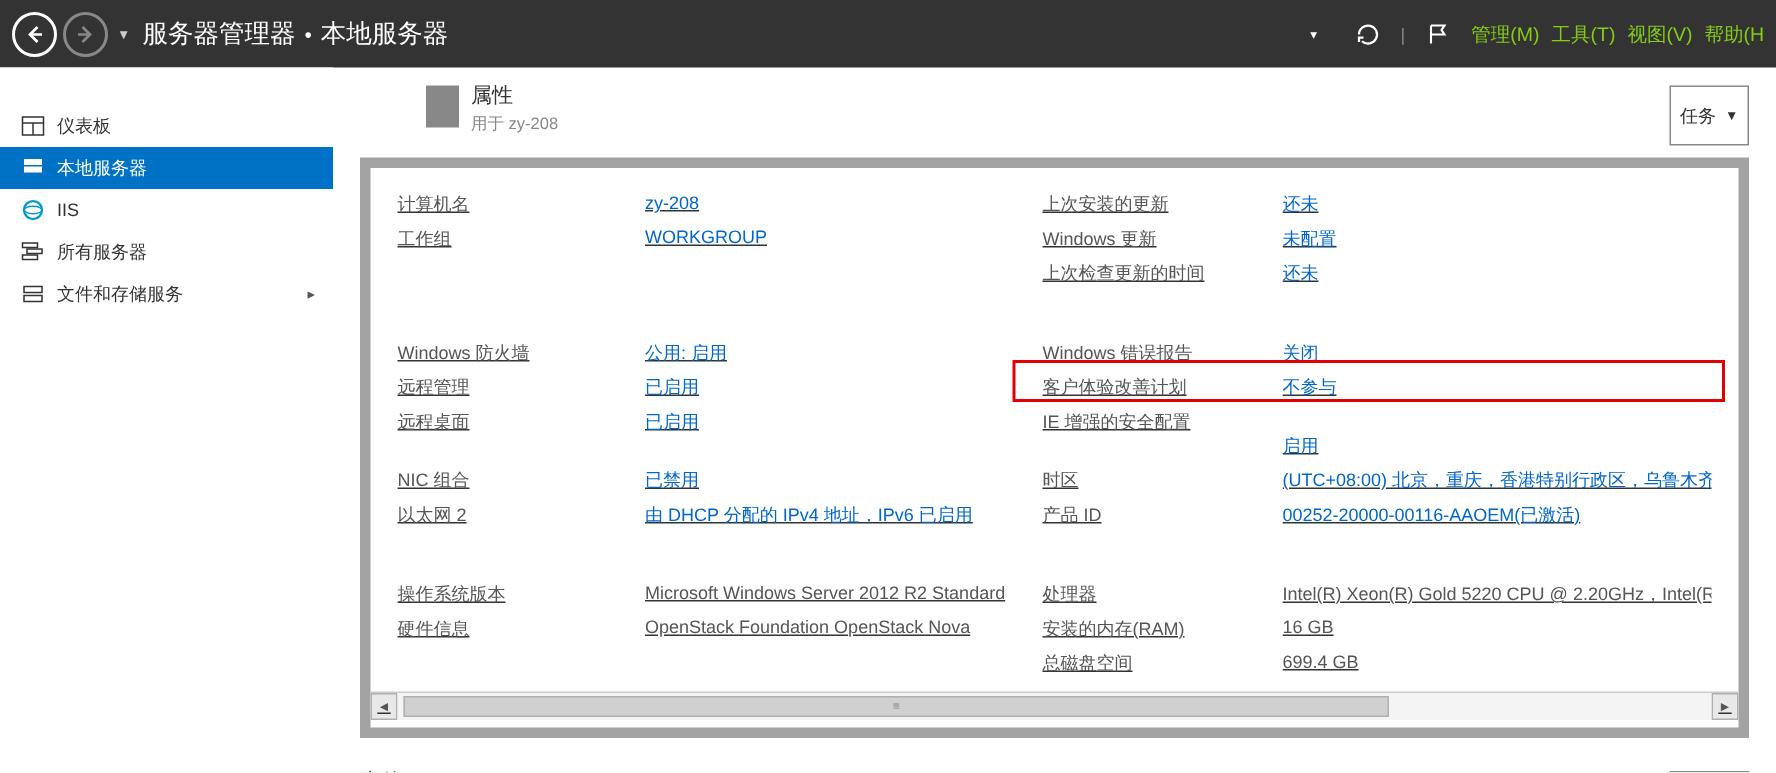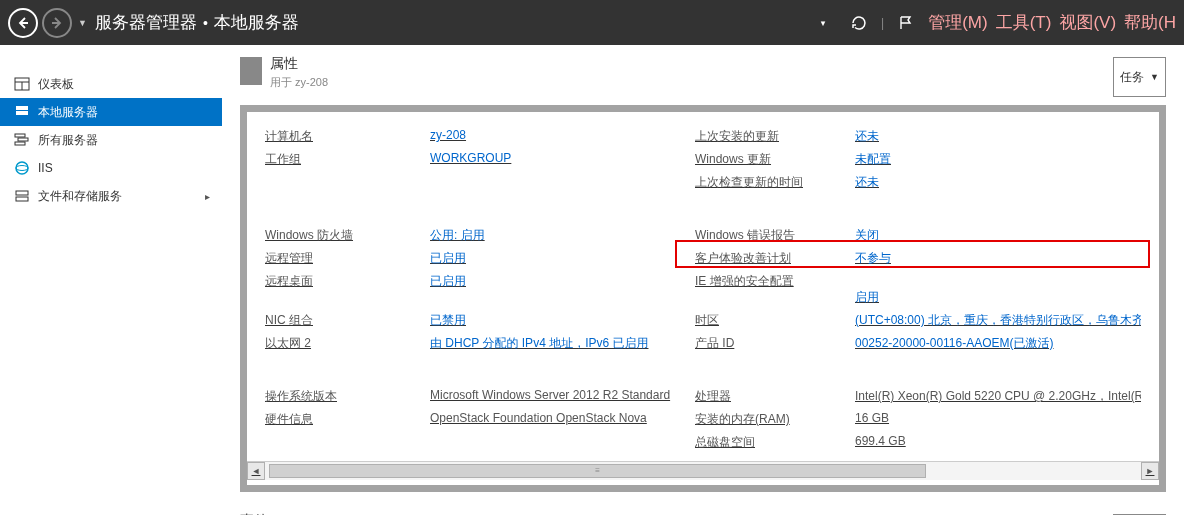--- a/index.html
+++ b/index.html
@@ -7,31 +7,31 @@
     
     .titlebar { background: #333333; height: 45px; display: flex; align-items: center; color: #fff; }
     .nav-btns { display: flex; padding: 0 8px; }
     .nav-btn { width: 30px; height: 30px; border-radius: 50%; border: 2px solid #888; display: flex; align-items: center; justify-content: center; margin-right: 4px; color: #ccc; cursor: pointer; }
     .nav-btn.active { border-color: #fff; color: #fff; }
     .breadcrumb { font-size: 17px; color: #fff; flex: 1; display: flex; align-items: center; }
     .breadcrumb-sep { margin: 0 6px; font-size: 14px; }
     .titlebar-right { display: flex; align-items: center; margin-left: auto; padding-right: 8px; gap: 8px; }
     .titlebar-right .tb-icon { width: 28px; height: 28px; display: flex; align-items: center; justify-content: center; color: #fff; cursor: pointer; font-size: 14px; }
     .titlebar-right .tb-sep { color: #888; }
-    .titlebar-right .tb-menu { color: #fca5a5; font-size: 17px; cursor: pointer; }
+    .titlebar-right .tb-menu { color: #84cc16; font-size: 13px; cursor: pointer; }
     
     .layout { display: flex; height: calc(100% - 45px); }
     .sidebar { width: 222px; background: #fff; border-right: 0; padding-top: 25px; }
     .sidebar-item { height: 28px; display: flex; align-items: center; padding: 0 12px; cursor: pointer; color: #333; }
     .sidebar-item.selected { background: #0072c6; color: #fff; }
     .sidebar-icon { width: 20px; height: 16px; margin-right: 6px; display: inline-flex; align-items: center; justify-content: center; }
     .sidebar-item .chev { margin-left: auto; font-size: 10px; color: #555; }
     
     .main { flex: 1; padding: 10px 18px 0 18px; overflow: hidden; }
-    .section-head { display: flex; align-items: flex-start; }
+    .section-head { display: flex; align-items: flex-start; margin-left: 44px; }
     .section-icon { width: 22px; height: 28px; background: #888; margin-right: 8px; margin-top: 2px; }
     .section-titles { flex: 1; }
     .section-title { font-size: 14px; color: #333; }
     .section-sub { font-size: 11px; color: #888; margin-top: 2px; }
     .tasks-btn { border: 1px solid #888; background: #fff; height: 40px; padding: 0 6px; display: flex; align-items: center; font-size: 12px; cursor: pointer; margin-top: 2px; }
     .tasks-btn span:last-child { margin-left: 6px; font-size: 9px; }
     
     .panel { border: 7px solid #a3a3a3; margin-top: 8px; padding: 16px 0 6px 0; position: relative; text-decoration: underline; }
     .props-grid { display: grid; grid-template-columns: 165px 265px 160px auto; row-gap: 6px; padding: 0 18px; font-size: 12px; }
     .props-grid .label { color: #555; }
@@ -109,35 +109,35 @@
           <svg width="16" height="14">
             <rect x="2" y="1" width="12" height="4" fill="#fff"></rect>
             <rect x="2" y="6" width="12" height="4" fill="#fff"></rect>
           </svg>
         </span>
       <span>本地服务器</span>
     </div>
     <div class="sidebar-item">
       <span class="sidebar-icon">
           <svg width="16" height="14">
+            <circle cx="8" cy="7" r="6" stroke="#0099cc" fill="none" stroke-width="1.5"></circle>
+            <ellipse cx="8" cy="7" rx="6" ry="2.5" stroke="#0099cc" fill="none"></ellipse>
+          </svg>
+        </span>
+      <span>IIS</span>
+    </div>
+    <div class="sidebar-item">
+      <span class="sidebar-icon">
+          <svg width="16" height="14">
             <rect x="1" y="1" width="10" height="3" stroke="#333" fill="none"></rect>
             <rect x="4" y="5" width="10" height="3" stroke="#333" fill="none"></rect>
             <rect x="1" y="9" width="10" height="3" stroke="#333" fill="none"></rect>
           </svg>
         </span>
       <span>所有服务器</span>
-    </div>
-    <div class="sidebar-item">
-      <span class="sidebar-icon">
-          <svg width="16" height="14">
-            <circle cx="8" cy="7" r="6" stroke="#0099cc" fill="none" stroke-width="1.5"></circle>
-            <ellipse cx="8" cy="7" rx="6" ry="2.5" stroke="#0099cc" fill="none"></ellipse>
-          </svg>
-        </span>
-      <span>IIS</span>
     </div>
     <div class="sidebar-item">
       <span class="sidebar-icon">
           <svg width="16" height="14">
             <rect x="2" y="2" width="12" height="4" stroke="#333" fill="none"></rect>
             <rect x="2" y="8" width="12" height="4" stroke="#333" fill="none"></rect>
           </svg>
         </span>
       <span>文件和存储服务</span>
       <span class="chev">▸</span>

